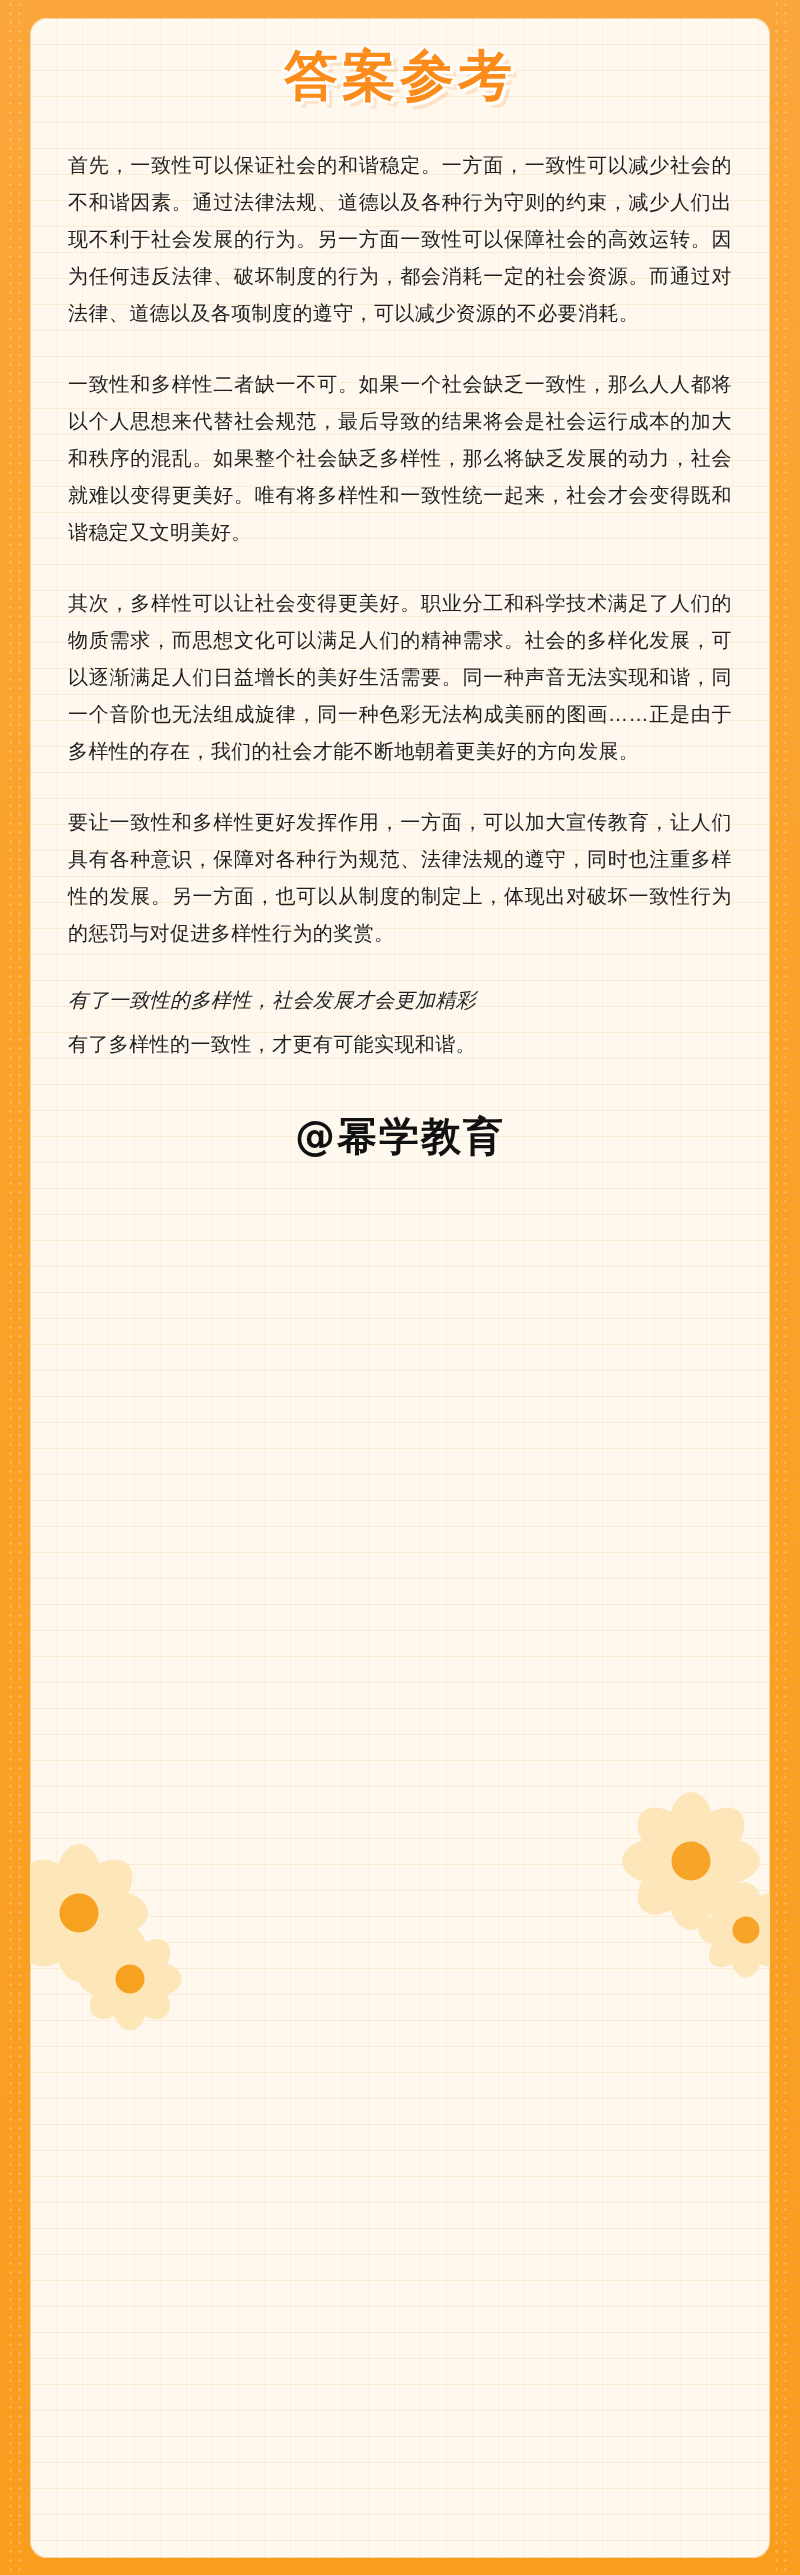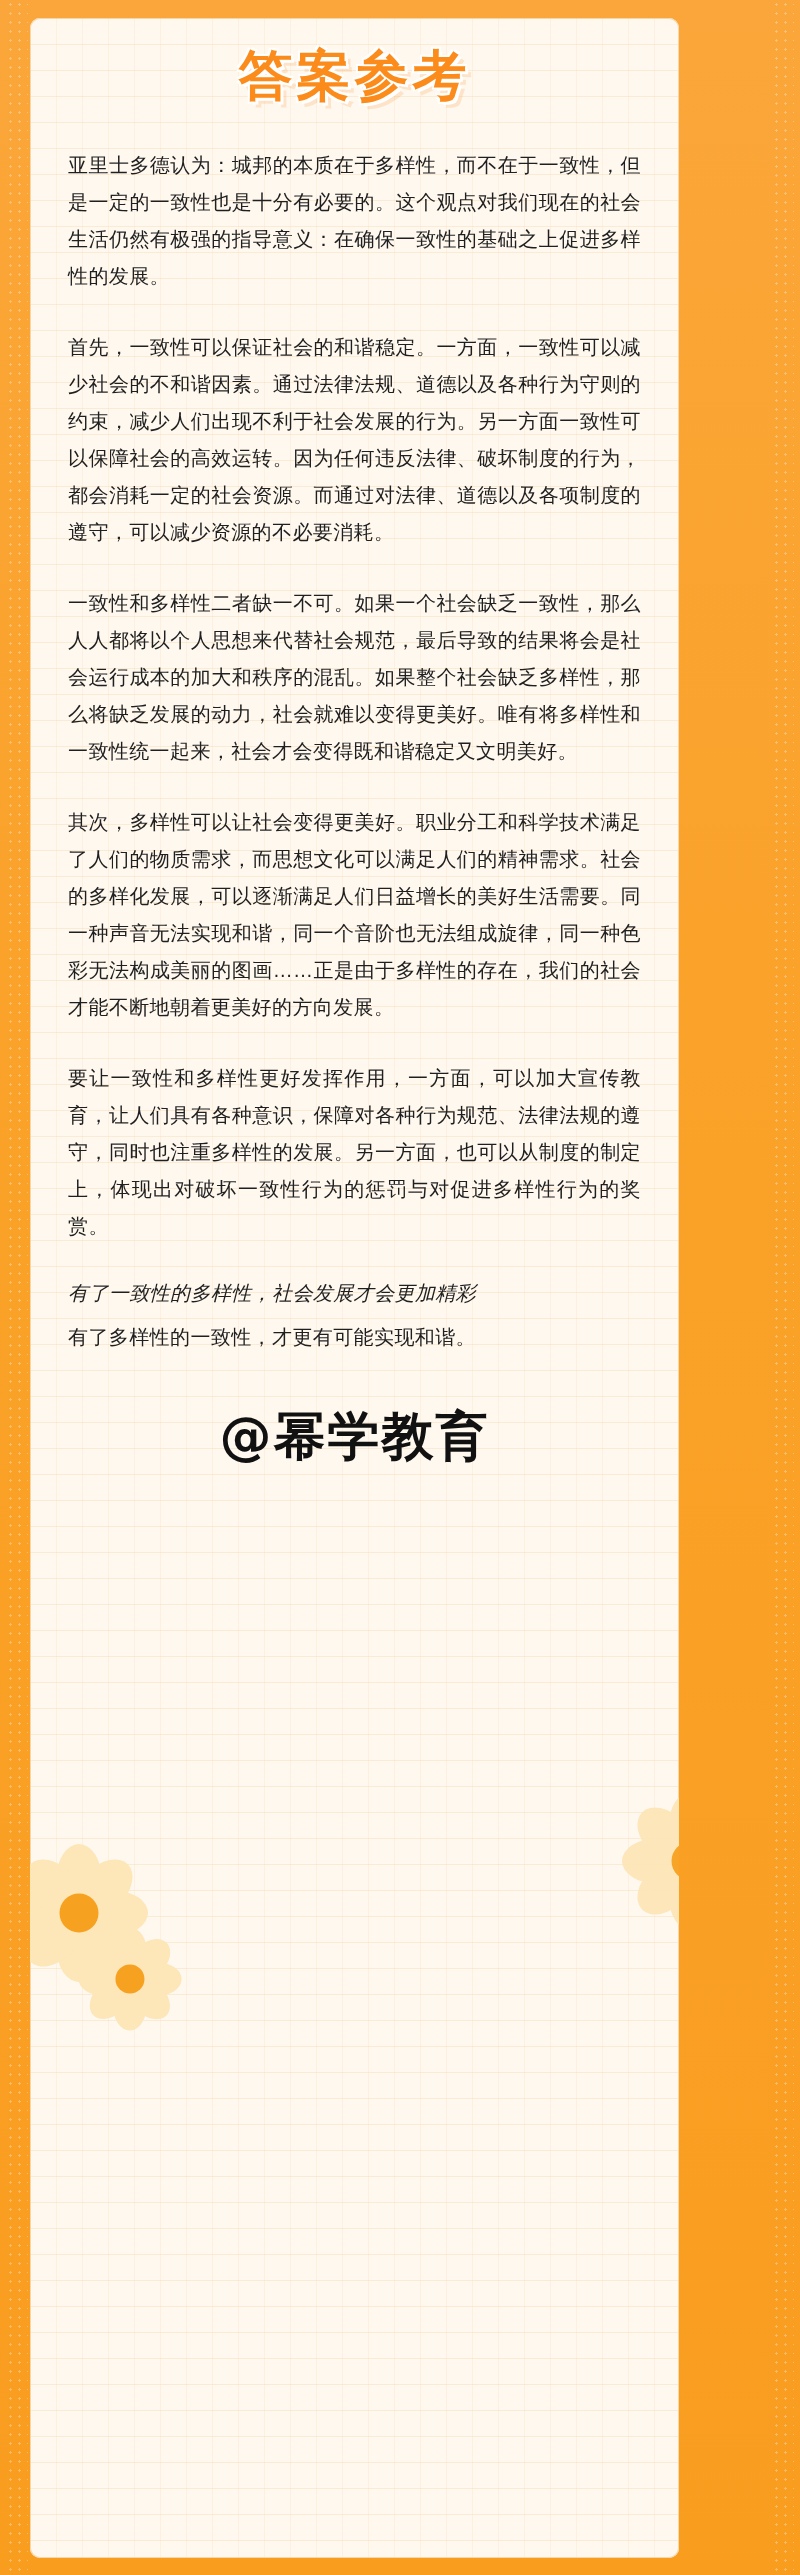--- a/index.html
+++ b/index.html
@@ -32,24 +32,24 @@
     background-size: 9px 9px;
     opacity: .55;
   }
   .edge-dots.left { left: 6px; }
   .edge-dots.right { right: 6px; }
 
   .card {
     position: absolute;
     left: 30px;
     top: 18px;
-    width: 649px;
+    width: 740px;
     height: 2540px;
     background: #fef8ef;
-    border-radius: 10px;
+    border-radius: 17px;
     box-shadow: 0 0 0 1px #f6d8ae inset;
     overflow: hidden;
   }
   
   .card::before {
     content: "";
     position: absolute;
     inset: 0;
     background-image: repeating-linear-gradient(
       to bottom,
@@ -117,21 +117,21 @@
     text-align: justify;
     letter-spacing: .4px;
   }
   .body-text p.tight { margin-top: 30px; font-style: italic; }
   .body-text p.nogap { margin-top: 7px; }
 
   .signature {
     margin: 46px 0 0 0;
     text-align: center;
     font-family: "DejaVu Sans", sans-serif;
-    font-size: 52px;
+    font-size: 40px;
     font-weight: bold;
     color: #111;
     letter-spacing: 2px;
   }
 
   
   .flower {
     position: absolute;
     z-index: 4;
     pointer-events: none;
@@ -166,21 +166,20 @@
   <div class="edge-dots right"></div>
 
   <div class="card">
     <div class="card-inner">
 
       <h1 class="title">答案参考</h1>
 
 
 
       <div class="body-text">
-        <p>亚里士多德认为：城邦的本质在于多样性，而不在于一致性，但是一定的一致性也是十分有必要的。这个观点对我们现在的社会生活仍然有极强的指导意义：在确保一致性的基础之上促进多样性的发展。</p>
         <p>首先，一致性可以保证社会的和谐稳定。一方面，一致性可以减少社会的不和谐因素。通过法律法规、道德以及各种行为守则的约束，减少人们出现不利于社会发展的行为。另一方面一致性可以保障社会的高效运转。因为任何违反法律、破坏制度的行为，都会消耗一定的社会资源。而通过对法律、道德以及各项制度的遵守，可以减少资源的不必要消耗。</p>
         <p>一致性和多样性二者缺一不可。如果一个社会缺乏一致性，那么人人都将以个人思想来代替社会规范，最后导致的结果将会是社会运行成本的加大和秩序的混乱。如果整个社会缺乏多样性，那么将缺乏发展的动力，社会就难以变得更美好。唯有将多样性和一致性统一起来，社会才会变得既和谐稳定又文明美好。</p>
         <p>其次，多样性可以让社会变得更美好。职业分工和科学技术满足了人们的物质需求，而思想文化可以满足人们的精神需求。社会的多样化发展，可以逐渐满足人们日益增长的美好生活需要。同一种声音无法实现和谐，同一个音阶也无法组成旋律，同一种色彩无法构成美丽的图画……正是由于多样性的存在，我们的社会才能不断地朝着更美好的方向发展。</p>
         <p>要让一致性和多样性更好发挥作用，一方面，可以加大宣传教育，让人们具有各种意识，保障对各种行为规范、法律法规的遵守，同时也注重多样性的发展。另一方面，也可以从制度的制定上，体现出对破坏一致性行为的惩罚与对促进多样性行为的奖赏。</p>
         <p class="tight">有了一致性的多样性，社会发展才会更加精彩</p>
         <p class="nogap">有了多样性的一致性，才更有可能实现和谐。</p>
       </div>
 
       <div class="signature">@幂学教育</div>
 

